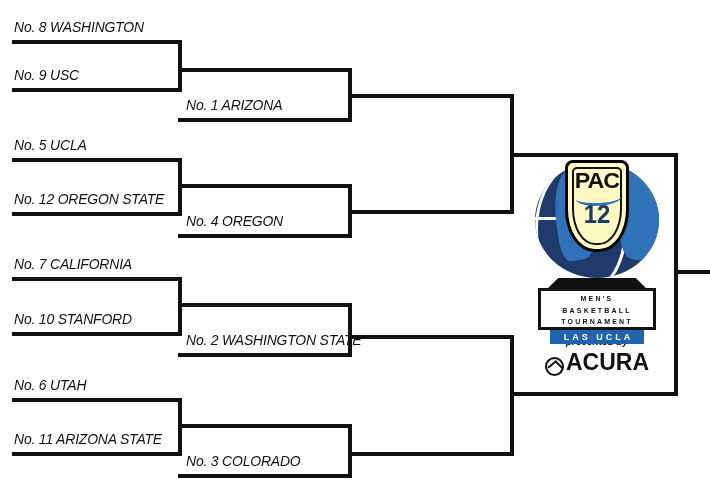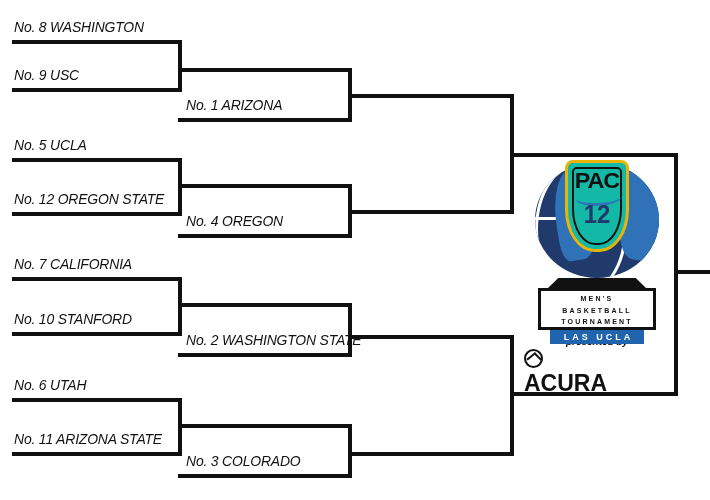--- a/index.html
+++ b/index.html
@@ -90,22 +90,22 @@
     left: 86px; top: 6px; width: 40px; height: 92px;
     border-radius: 18% 60% 22% 46%;
     transform: rotate(9deg);
   }
   .shield {
     position: absolute;
     left: 41px;
     top: 0px;
     width: 64px;
     height: 92px;
-    background: #14b8a6;
-    border: 3px solid #eab308;
+    background: #fef9c3;
+    border: 3px solid #000000;
     border-radius: 8px 8px 46% 46%;
     box-sizing: border-box;
   }
   .shield-inner {
     position: absolute;
     left: 4px; top: 4px; right: 4px; bottom: 4px;
     border: 2px solid #111111;
     border-radius: 5px 5px 46% 46%;
     box-sizing: border-box;
   }
@@ -195,24 +195,23 @@
     font-family: "Liberation Sans", sans-serif;
     font-style: italic;
     font-weight: bold;
     font-size: 10px;
     color: #111111;
     text-align: center;
   }
   .acura-row {
     margin-top: 2px;
     display: flex;
-    align-items: flex-start;
+    align-items: flex-end;
     justify-content: center;
     gap: 2px;
-    flex-direction: column;
   }
   .acura-mark {
     width: 19px;
     height: 19px;
     border: 2px solid #111111;
     border-radius: 50%;
     position: relative;
     box-sizing: border-box;
   }
   .acura-mark::before {

